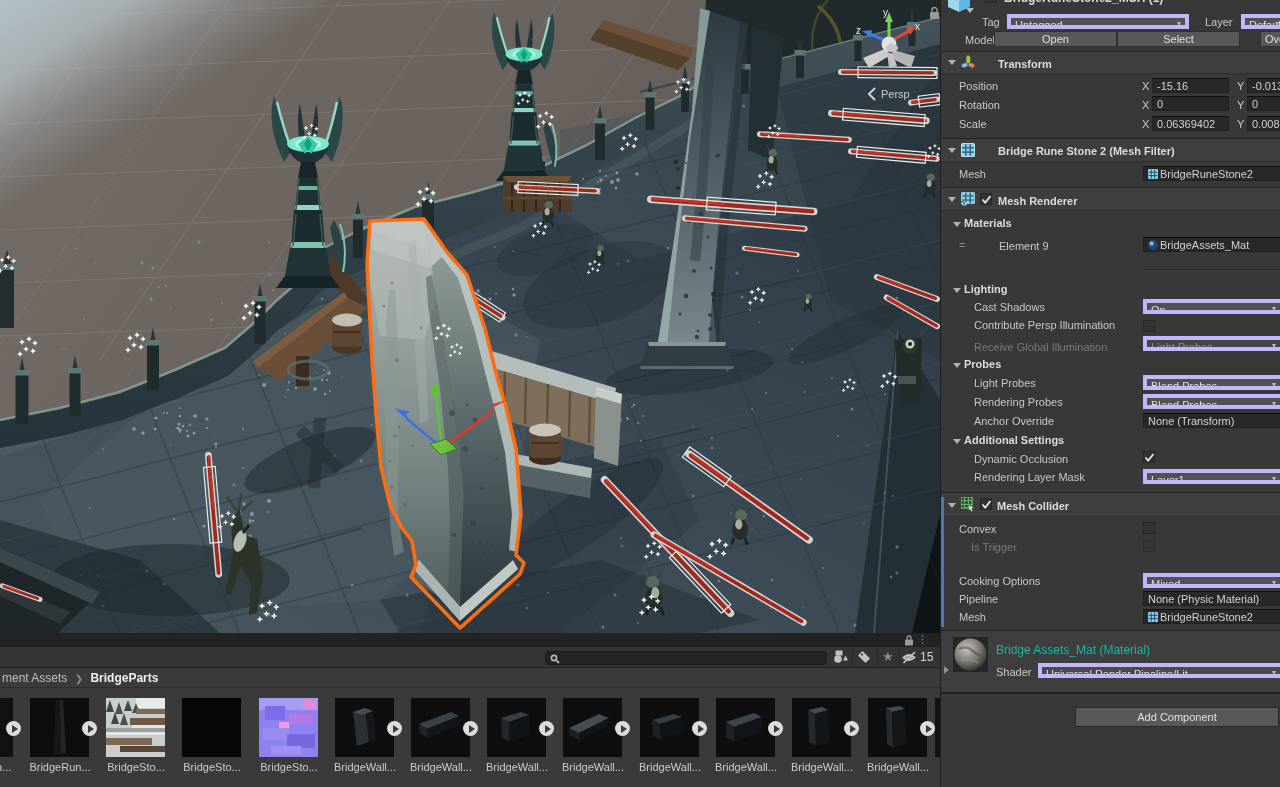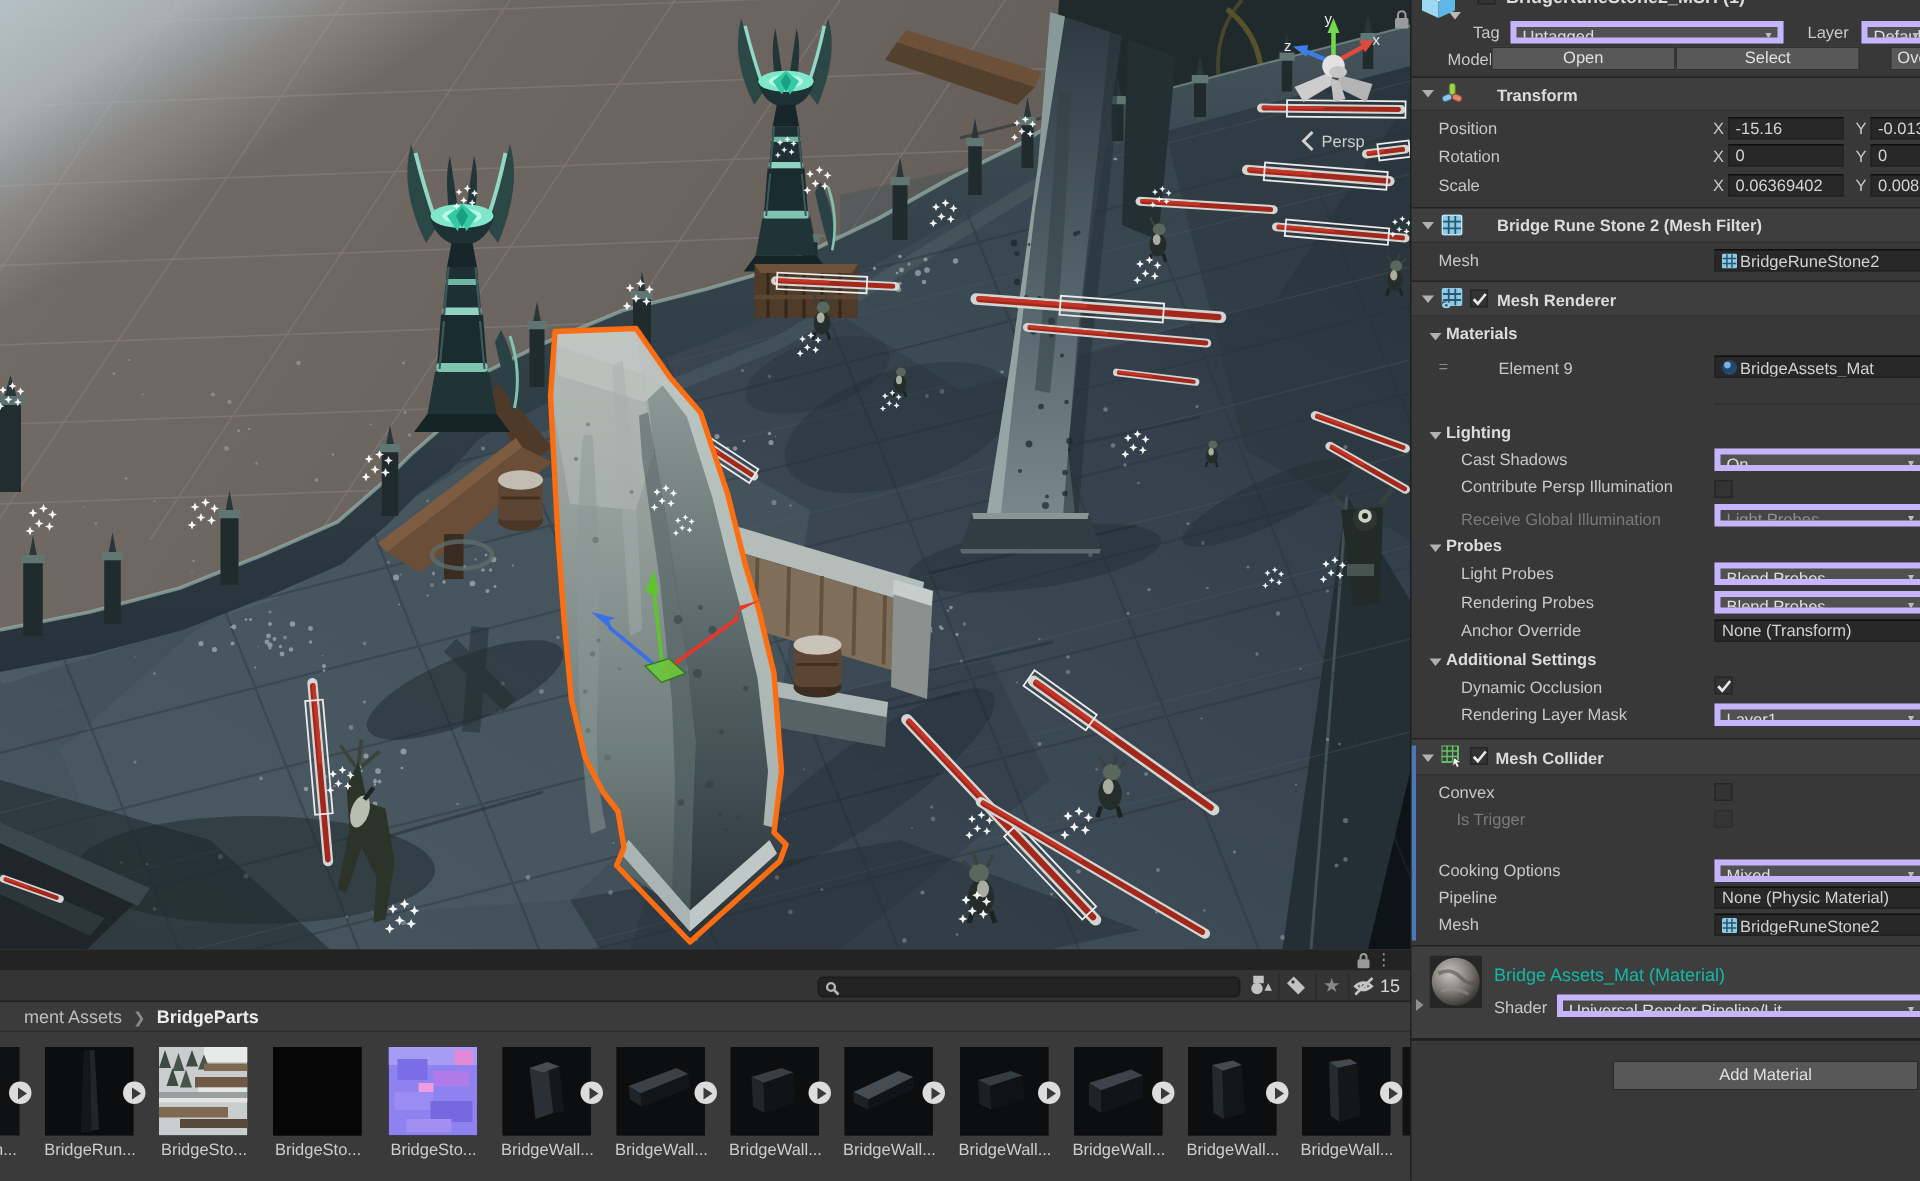--- a/index.html
+++ b/index.html
@@ -7,21 +7,21 @@
   font-family:"Liberation Sans", sans-serif; }
 #root { position:absolute; top:0; left:0; width:1280px; height:787px; }
 #scene { position:absolute; top:0; left:0; width:940px; height:633px; background:#2e3a40; overflow:hidden; }
 #proj { position:absolute; top:633px; left:0; width:940px; height:154px; background:#3a3a3a; }
 #insp { position:absolute; top:0; left:940px; width:340px; height:787px; background:#383838; overflow:hidden; border-left:1px solid #1f1f1f; }
 
 .prow1 { position:absolute; top:0; left:0; width:940px; height:14px; background:#232323; }
 .prow2 { position:absolute; top:14px; left:0; width:940px; height:21px; background:#343434; border-bottom:1px solid #212121; }
 .prow3 { position:absolute; top:35px; left:0; width:940px; height:20px; background:#3b3b3b; border-bottom:1px solid #2e2e2e; }
 .search { position:absolute; left:545px; top:4px; width:282px; height:14px; background:#232323; border:1px solid #1b1b1b; border-radius:4px; }
-.bc { position:absolute; top:3px; left:16px; font-size:12px; color:#bdbdbd;text-align:right; }
+.bc { position:absolute; top:3px; left:2px; font-size:12px; color:#bdbdbd;text-align:right; }
 .bc b { color:#ededed; }
 .bc .sep { color:#8a8a8a; font-size:10px; padding:0 4px; }
 .ticon { position:absolute; top:2px; color:#969696; font-size:12px; }
 .tile { position:absolute; top:65px; width:59px; height:59px; background:#101113; }
 .tlabel { position:absolute; top:128px; width:76px; text-align:center; font-size:11px; color:#cdcdcd; white-space:nowrap; overflow:hidden; }
 .badge { position:absolute; width:15px; height:15px; border-radius:50%; background:#dcdcdc; }
 .badge:after { content:""; position:absolute; left:5.5px; top:3.5px; border-left:6.5px solid #3a3a3a; border-top:4px solid transparent; border-bottom:4px solid transparent; }
 
 #insp .lbl { position:absolute; font-size:11px; color:#c8c8c8; white-space:nowrap; }
 #insp .dim { color:#7a7a7a; }
@@ -1170,16 +1170,16 @@
         <rect width="35" height="35" fill="#262626"></rect>
         <circle cx="17.5" cy="17.5" r="16" fill="url(#mg)"></circle>
         <path d="M6 12 Q14 8 20 14 T30 18" stroke="#55524e" stroke-width="2.5" fill="none" opacity=".6"></path>
         <path d="M8 24 Q16 20 26 26" stroke="#9a968f" stroke-width="2" fill="none" opacity=".5"></path>
       </svg>
 <span class="lbl" style="left:55px;top:643px;font-size:12px;color:#14b8a6">Bridge Assets_Mat (Material)</span>
 <div style="position:absolute;left:3px;top:666px;width:0;height:0;border-top:4px solid transparent;border-bottom:4px solid transparent;border-left:5px solid #8f8f8f"></div>
 <span class="lbl" style="left:55px;top:666px">Shader</span>
 <div class="drop" style="left:97px;top:663px;width:246px;background:#4a4a4a">Universal Render Pipeline/Lit<span style="position:absolute;right:4px;top:1px;font-size:8px;color:#bbb">▾</span></div>
 <div style="position:absolute;left:0;top:692px;width:340px;height:2px;background:#262626;border-top:1px solid #1d1d1d"></div>
-<div class="btn" style="left:134px;top:707px;width:204px;height:20px;padding-top:3px;border-color:#292929">Add Material</div>
+<div class="btn" style="left:134px;top:707px;width:204px;height:20px;padding-top:3px;border-color:#292929">Add Component</div>
 <div style="position:absolute;left:0;top:497px;width:3px;height:130px;background:#4a79b8"></div>
     </div>
 </div>
 
 </body></html>

